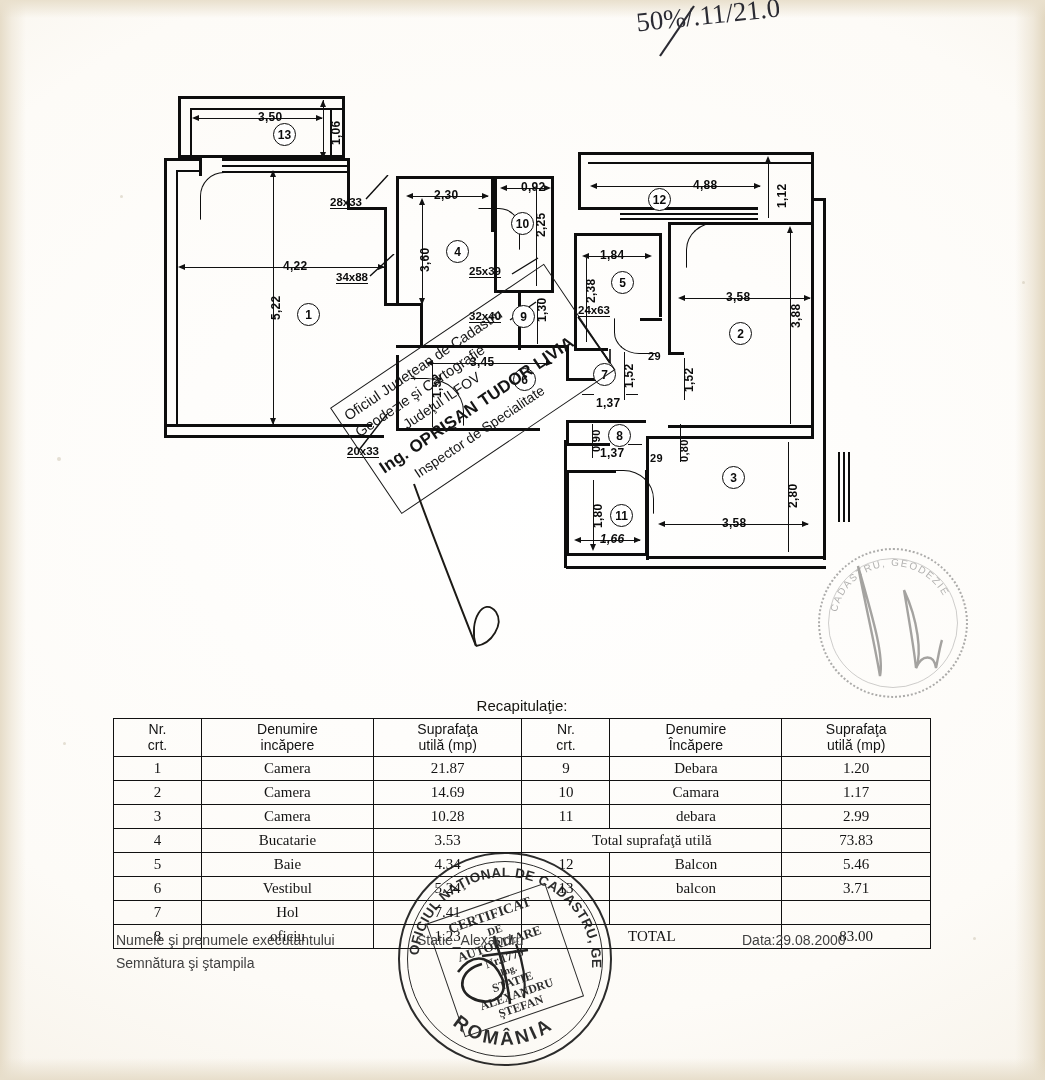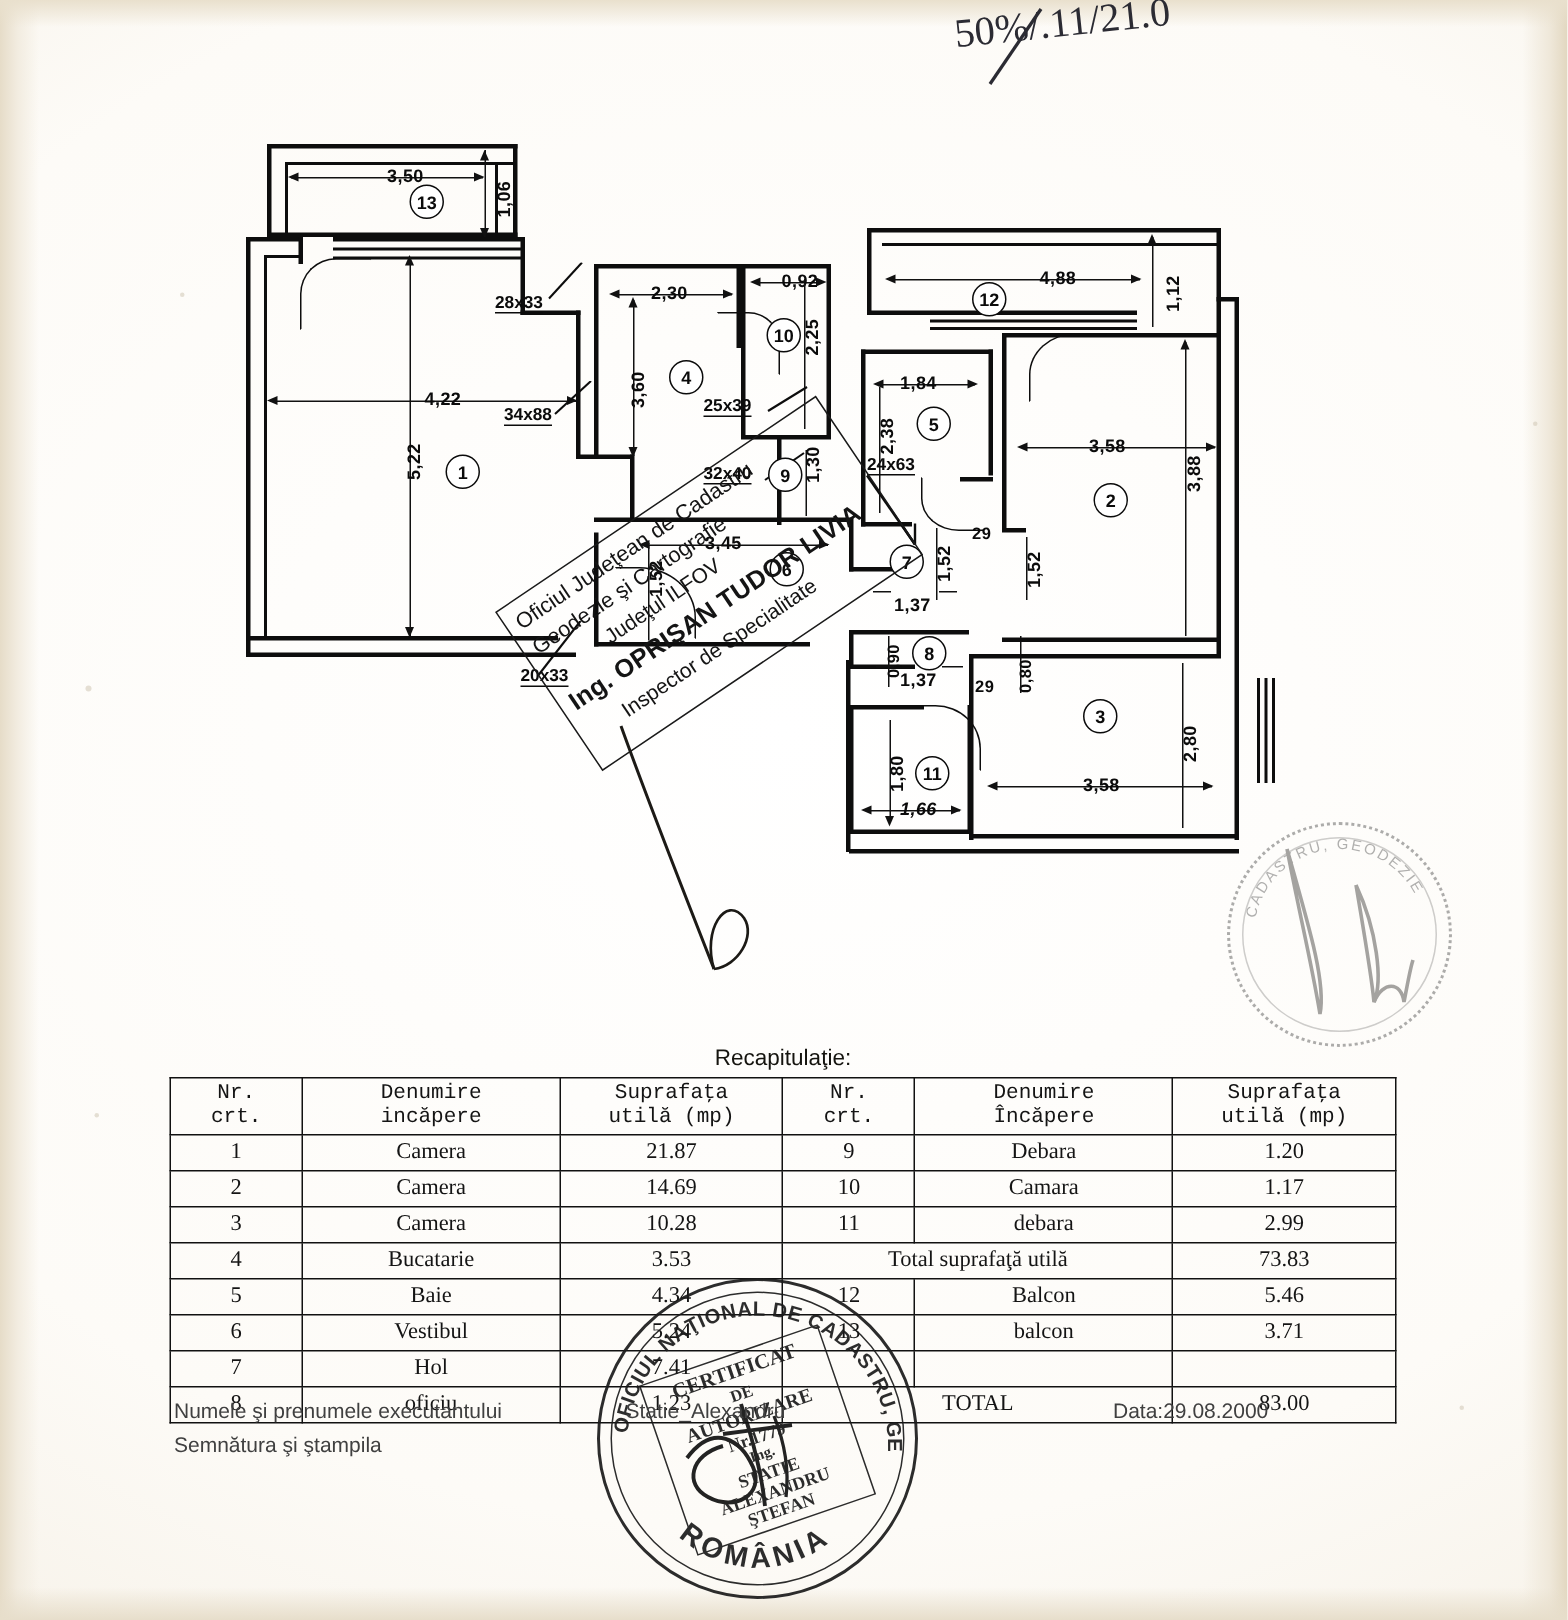--- a/index.html
+++ b/index.html
@@ -52,21 +52,21 @@
   
   .arc{position:absolute;border:1.6px solid #0d0d0d;border-radius:50%;}
 
   
   #recap-label{position:absolute;left:113px;top:697px;width:818px;text-align:center;
       font-size:15px;color:#15140f;font-family:"Liberation Sans",sans-serif;}
   #recap{position:absolute;left:113px;top:718px;width:818px;border-collapse:collapse;
       font-family:"Liberation Serif",serif;}
   #recap td,#recap th{border:1.2px solid #111;text-align:center;font-size:15px;color:#141414;
       padding:1px 2px;font-weight:normal;}
-  #recap thead td{font-family:Liberation Mono, monospace;font-size:14px;line-height:1.12;padding:3px 2px;margin-top:45px;}
+  #recap thead td{font-family:Liberation Sans, sans-serif;font-size:14px;line-height:1.12;padding:3px 2px;margin-top:45px;}
   #recap tbody td{height:21px;}
   .c-nr{width:82px;}
   .c-den{width:165px;}
   .c-sup{width:142px;}
 
   
   .foot{position:absolute;font-size:14px;color:#404040;font-family:"Liberation Sans",sans-serif;white-space:nowrap;}
 
   
   #inspector-stamp{

